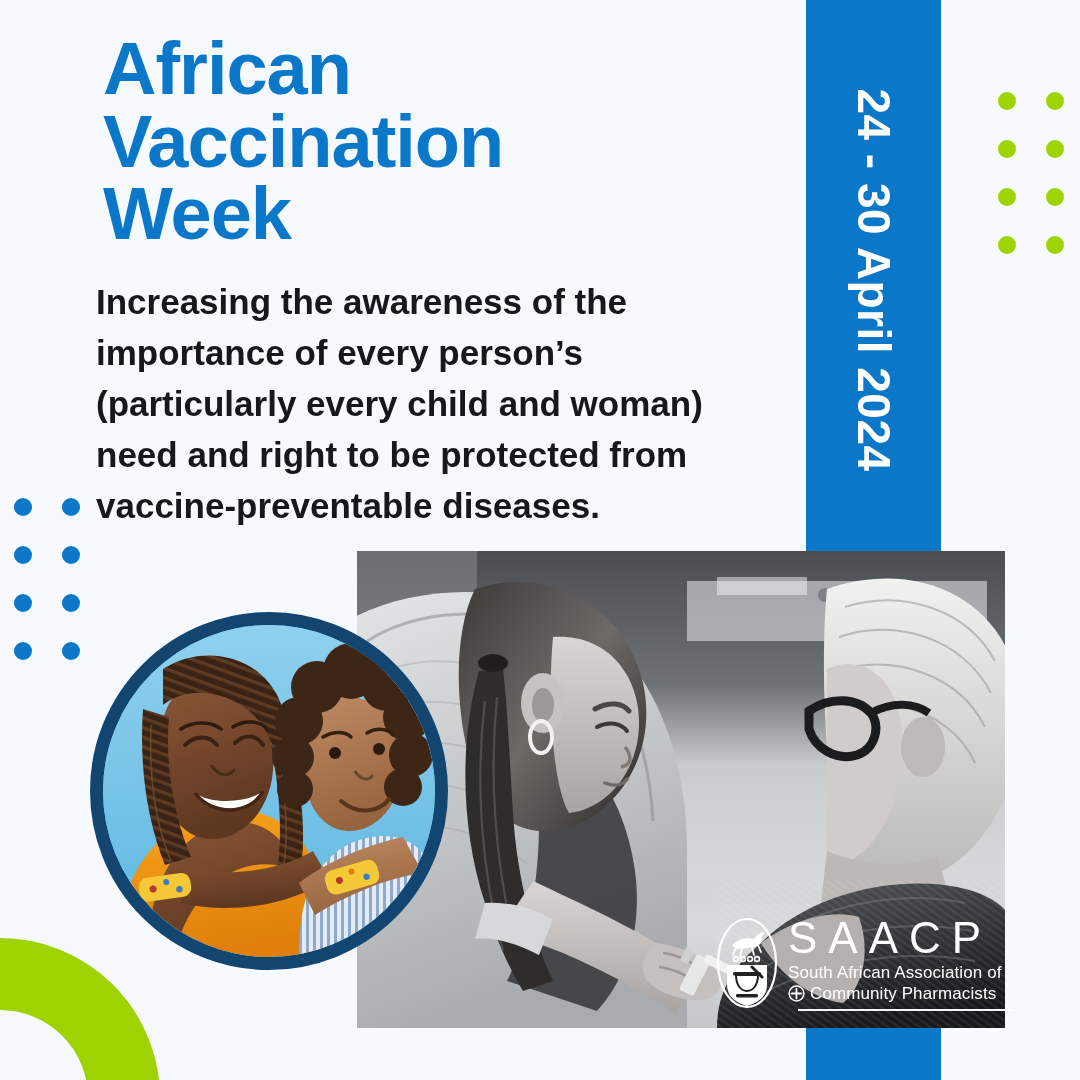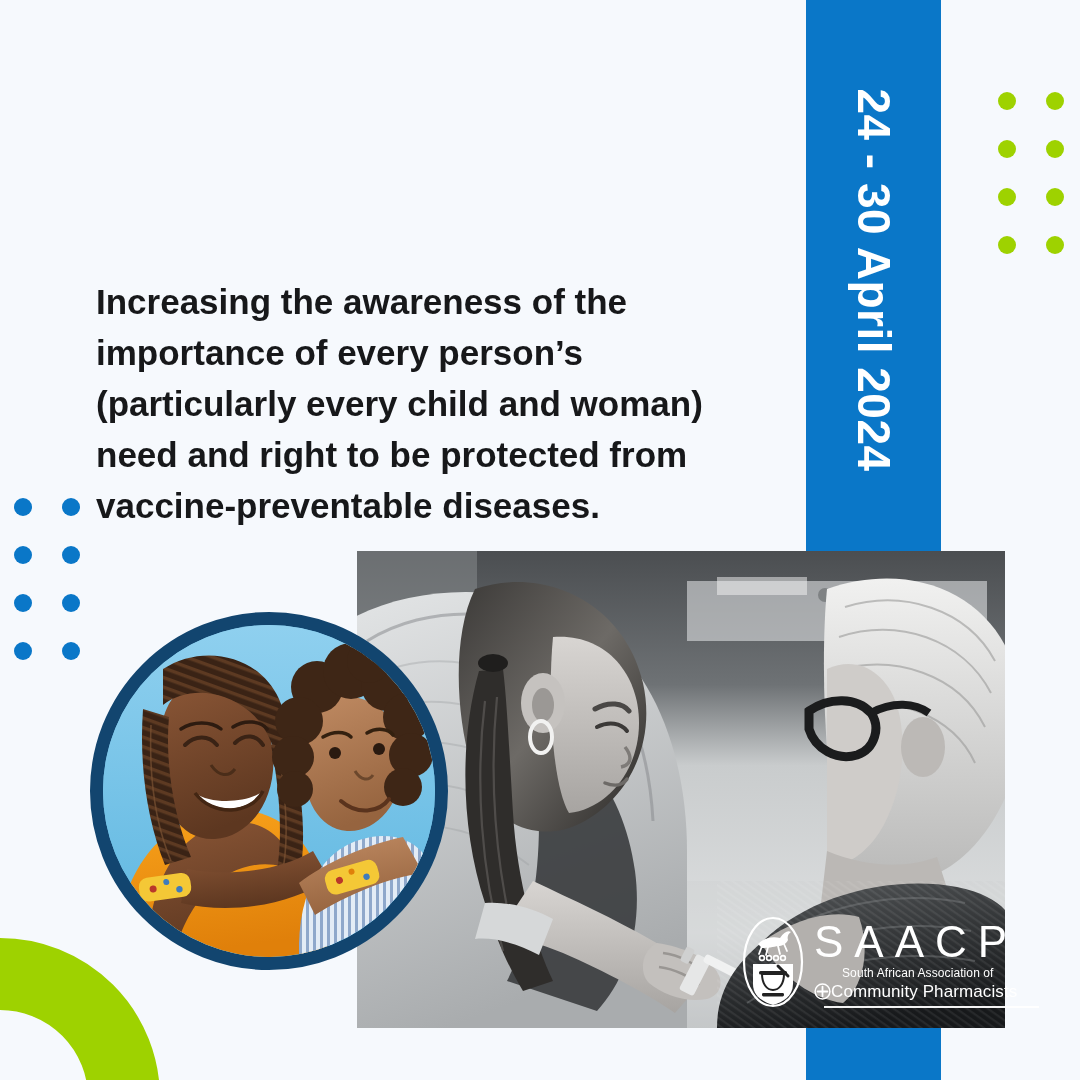--- a/index.html
+++ b/index.html
@@ -79,31 +79,31 @@
     position:absolute;left:90px;top:612px;width:358px;height:358px;
     border-radius:50%;
     border:13px solid #12456f;
     box-sizing:border-box;
     overflow:hidden;z-index:8;background:#7fc6e8;
   }
   .photo-circle svg{display:block;width:332px;height:332px;}
 
   
   .logo{
-    position:absolute;left:742px;top:916px;z-index:9;
-    display:flex;align-items:flex-end;gap:10px;
+    position:absolute;left:716px;top:916px;z-index:9;
+    display:flex;align-items:center;gap:10px;
   }
   .logo-mark{width:62px;height:92px;flex:0 0 auto;}
   .logo-text{display:flex;flex-direction:column;color:#ffffff;}
   .logo-acr{
     font-size:44px;font-weight:normal;letter-spacing:11px;line-height:1;
     margin-bottom:2px;
   }
-  .logo-l1{font-size:12px;line-height:1.25;letter-spacing:.1px;margin-left:28px;}
-  .logo-l2row{display:flex;align-items:center;}
+  .logo-l1{font-size:17px;line-height:1.25;letter-spacing:.1px;}
+  .logo-l2row{display:flex;align-items:center;gap:5px;}
   .logo-l2{font-size:17px;line-height:1.25;letter-spacing:.1px;}
   .logo-rule{height:2px;background:#ffffff;width:215px;margin-left:10px;margin-top:4px;opacity:.95;}
 </style>
 </head>
 <body>
 
 <div class="stage">
 
   <div class="arc"></div>
 
@@ -126,20 +126,25 @@
     <i></i>
       <i></i>
     <i></i>
       <i></i>
     <i></i>
       <i></i>
     <i></i>
       <i></i>
   </div>
 
+  <div class="title">
+    <div>African</div>
+    <div>Vaccination</div>
+    <div>Week</div>
+  </div>
 
   <div class="subtitle">Increasing the awareness of the importance of every person’s (particularly every child and woman) need and right to be protected from vaccine-preventable diseases.</div>
 
   <div class="photo-main">
     <svg viewBox="0 0 648 477" xmlns="http://www.w3.org/2000/svg" aria-hidden="true">
       <defs>
         <linearGradient id="bgG" x1="0" y1="0" x2="0" y2="1">
           <stop offset="0" stop-color="#4b4e51"></stop>
           <stop offset="0.28" stop-color="#6e7275"></stop>
           <stop offset="0.45" stop-color="#c9cccd"></stop>

